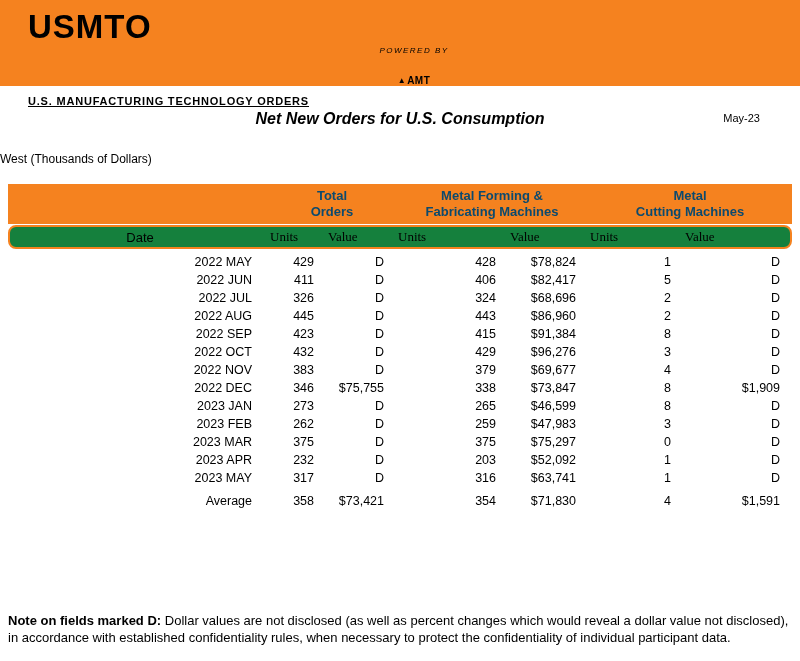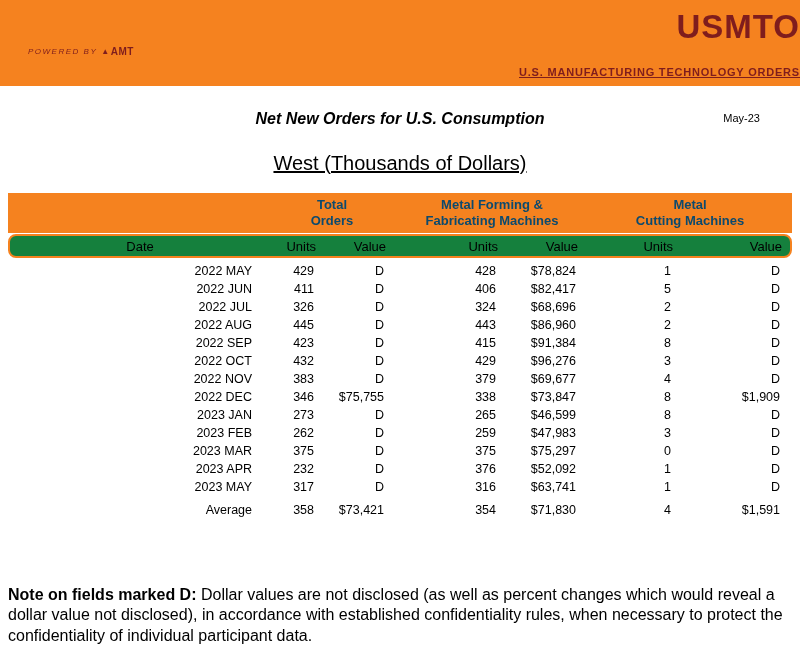--- a/index.html
+++ b/index.html
@@ -13,37 +13,37 @@
     width:800px;
     min-height:661px;
     background:#ffffff;
     position:relative;
   }
   
   .banner{
     background:var(--orange);
     height:86px;
     padding:10px 0 0 28px;
-    color:#7f1d1d;
-    text-align:right;
+    color:#000000;
   }
   .logo{
     font-size:33px;
     font-weight:800;
     letter-spacing:1px;
     line-height:1.05;
   }
   .powered{
     font-size:8px;
     letter-spacing:1.5px;
     font-style:italic;
     margin-top:1px;
     display:flex;
     align-items:center;
-    gap:4px;
+    gap:20px;
+    flex-direction:column;
   }
   .powered .amt{
     font-style:normal;
     font-weight:bold;
     font-size:10px;
     letter-spacing:0.5px;
     display:inline-flex;
     align-items:center;
     gap:1px;
   }
@@ -67,24 +67,23 @@
     font-weight:bold;
     font-style:italic;
   }
   .datelabel{
     position:absolute;
     right:40px;
     top:2px;
     font-size:11px;
   }
   .subtitle{
-    text-align:center;
-    font-size:20px;
+    text-align:left;
+    font-size:12px;
     margin-top:20px;
-    text-decoration:underline;
   }
   
   .table{
     margin:18px 8px 0 8px;
     width:784px;
     font-size:12.5px;
   }
   .trow, .ghead, .subhead{
     display:grid;
     grid-template-columns:260px 58px 70px 112px 80px 95px 109px;
@@ -106,33 +105,33 @@
   .subhead{
     border:2px solid var(--orange);
     border-radius:8px;
     height:24px;
     align-items:center;
     margin-top:1px;
     font-size:13px;
     background:#15803d;
   }
   .subhead .hdate{text-align:center;}
-  .subhead .hcol{text-align:right; padding-right:12px;}
+  .subhead .hcol{text-align:left; padding-right:12px;font-family:Liberation Serif, serif;}
   .tbody{margin-top:4px;}
   .trow{height:18px; align-items:center;}
   .trow .cell{text-align:right; padding-right:12px;}
   .trow .cell.c0{padding-right:16px;}
   .trow.avg{margin-top:5px;}
   
   .note{
     position:absolute;
     left:8px;
     bottom:14px;
     width:784px;
-    font-size:16px;
+    font-size:13px;
     line-height:1.3;
     color:#000;
   }
   .note b{font-weight:bold;}
 </style>
 </head>
 <body>
 
 <div class="page">
 
@@ -274,21 +273,21 @@
           <div class="cell c2">D</div>
           <div class="cell c3">375</div>
           <div class="cell c4">$75,297</div>
           <div class="cell c5">0</div>
           <div class="cell c6">D</div>
         </div>
         <div class="trow">
           <div class="cell c0">2023 APR</div>
           <div class="cell c1">232</div>
           <div class="cell c2">D</div>
-          <div class="cell c3">376</div>
+          <div class="cell c3">203</div>
           <div class="cell c4">$52,092</div>
           <div class="cell c5">1</div>
           <div class="cell c6">D</div>
         </div>
         <div class="trow">
           <div class="cell c0">2023 MAY</div>
           <div class="cell c1">317</div>
           <div class="cell c2">D</div>
           <div class="cell c3">316</div>
           <div class="cell c4">$63,741</div>

